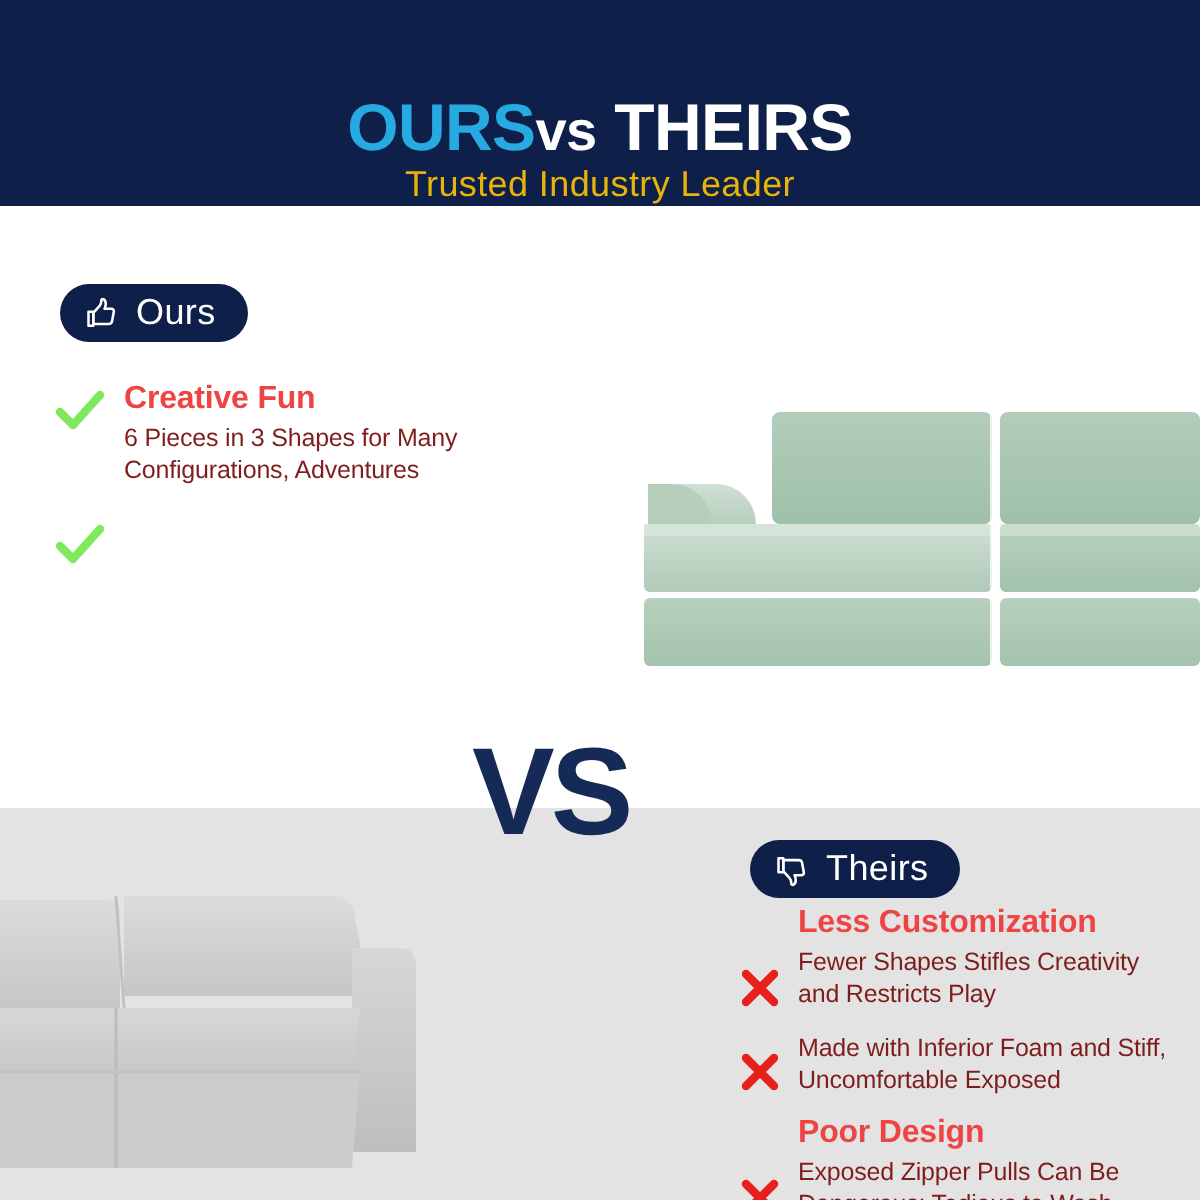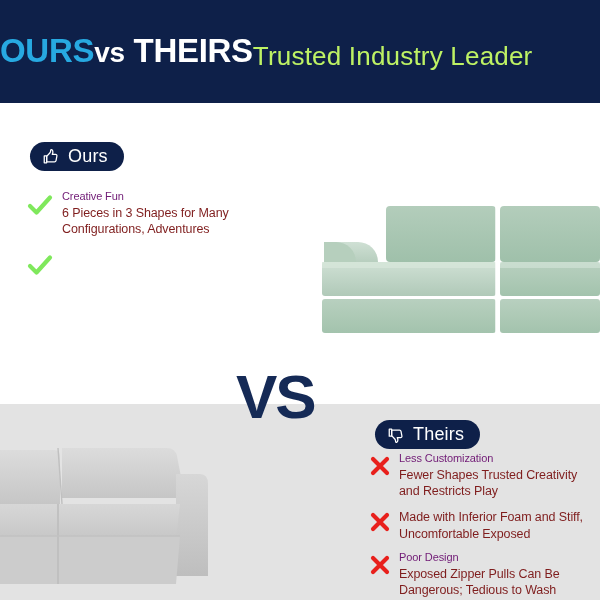--- a/index.html
+++ b/index.html
@@ -9,33 +9,33 @@
     background:#ffffff;
     position:relative;
     overflow:hidden;
   }
   #page { position:relative; width:600px; height:600px; overflow:hidden; }
 
   
   .header {
     position:absolute; left:0; top:0; width:600px; height:103px;
     background:#0e2049;
-    display:flex; flex-direction:row;
-    align-items:center; justify-content:flex-start;
+    display:flex; flex-direction:column;
+    align-items:center; justify-content:flex-end;
   }
   .header-title {
     font-size:33px; font-weight:bold; letter-spacing:-0.3px;
     line-height:1.05; white-space:nowrap;
   }
   .t-ours { color:#27a9e1; }
   .t-vs { color:#ffffff; font-size:28px; }
   .t-theirs { color:#ffffff; }
   .header-sub {
-    color:#bef264; font-size:26px; font-weight:400;
-    margin-top:10px; letter-spacing:0.2px; white-space:nowrap;
+    color:#eab308; font-size:18px; font-weight:400;
+    margin-top:0; letter-spacing:0.2px; white-space:nowrap;
   }
 
   
   .sec-white {
     position:absolute; left:0; top:103px; width:600px; height:301px;
     background:#ffffff;
   }
   .sec-gray {
     position:absolute; left:0; top:404px; width:600px; height:196px;
     background:#e3e3e3;
@@ -51,26 +51,26 @@
   .badge-ours { left:30px; top:142px; }
   .badge-theirs { left:375px; top:420px; }
   .thumb-ico { width:18px; height:18px; display:block; }
 
   
   .flist { position:absolute; }
   .flist-ours { left:26px; top:190px; width:250px; }
   .flist-theirs { left:368px; top:452px; width:225px; }
 
   .fitem { display:flex; align-items:flex-start; margin-bottom:13px; }
-  .flist-theirs .fitem { margin-bottom:9px; }
+  .flist-theirs .fitem { margin-bottom:9px;align-items:flex-end; }
   .fmark { flex:0 0 auto; width:28px; height:28px; margin-right:8px; margin-top:1px; }
   .flist-theirs .fmark { width:24px; height:24px; margin-right:7px; margin-top:2px; }
   .ftext { flex:1 1 auto; }
   .ftitle {
-    color:#701a75; font-weight:normal; font-size:11px;
+    color:#ef4444; font-weight:bold; font-size:16px;
     line-height:1.25; letter-spacing:-0.1px;
   }
   .fdesc {
     color:#7f1d1d; font-size:12.5px; line-height:1.3;
     letter-spacing:-0.1px; margin-top:1px;
   }
 
   
   .vs {
     position:absolute; left:236px; top:366px;
@@ -205,21 +205,21 @@
   </div>
 
   <div class="flist flist-theirs">
 
     <div class="fitem">
       <svg class="fmark" viewBox="0 0 24 24" fill="none" stroke="#e8201c" stroke-width="4.2" stroke-linecap="round">
         <path d="M5 5 L19 19 M19 5 L5 19"></path>
       </svg>
       <div class="ftext">
         <div class="ftitle">Less Customization</div>
-        <div class="fdesc">Fewer Shapes Trusted Creativity and Restricts Play</div>
+        <div class="fdesc">Fewer Shapes Stifles Creativity and Restricts Play</div>
       </div>
     </div>
 
     <div class="fitem">
       <svg class="fmark" viewBox="0 0 24 24" fill="none" stroke="#e8201c" stroke-width="4.2" stroke-linecap="round">
         <path d="M5 5 L19 19 M19 5 L5 19"></path>
       </svg>
       <div class="ftext">
         <div class="fdesc">Made with Inferior Foam and Stiff, Uncomfortable Exposed</div>
       </div>

